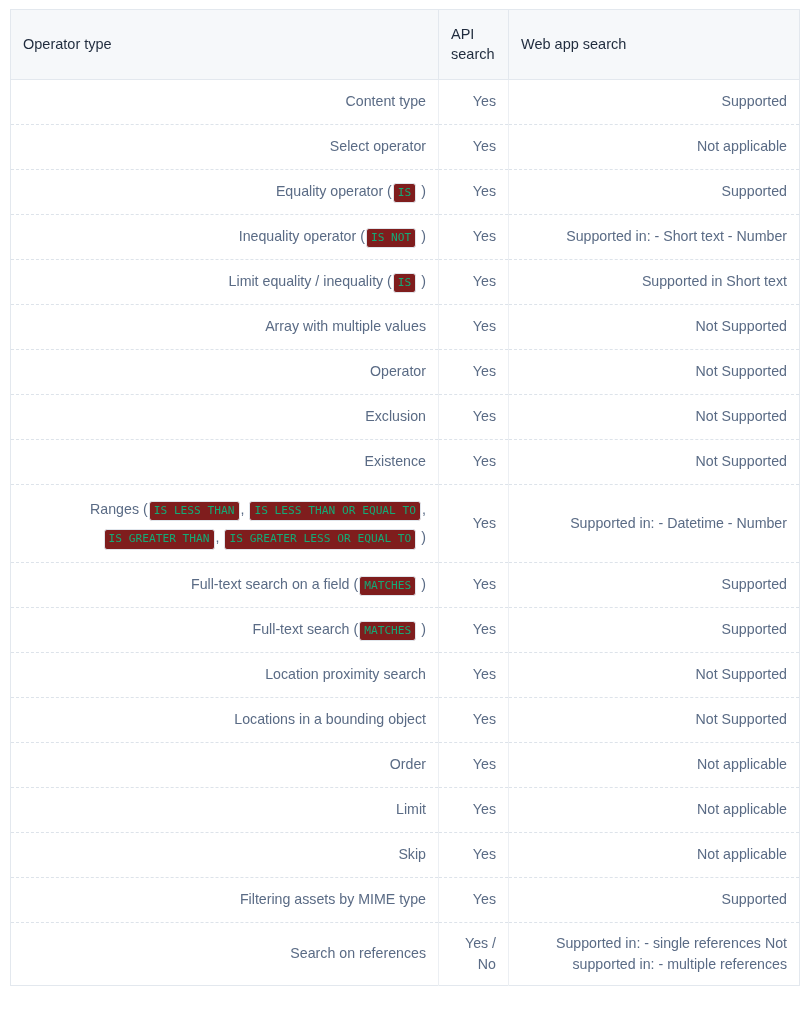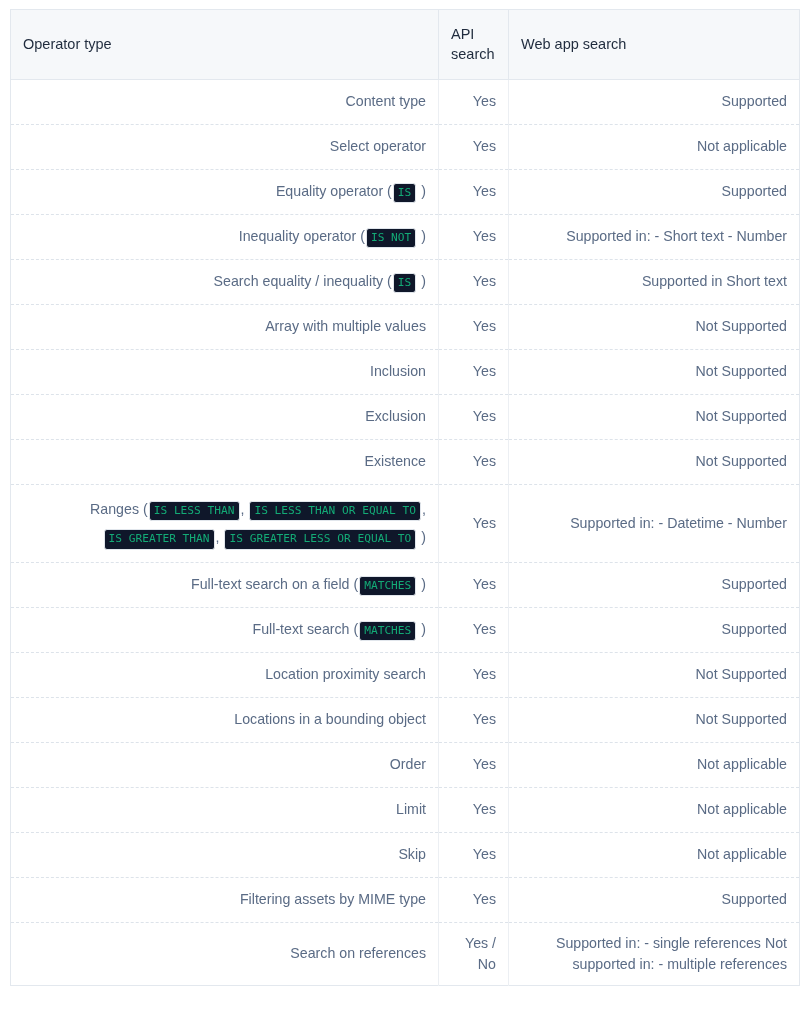--- a/index.html
+++ b/index.html
@@ -68,21 +68,21 @@
   tbody tr:last-child td { border-bottom: none; }
 
   td.cell-api { color: #5a6b85; }
 
   
   code.kw {
     font-family: "DejaVu Sans Mono", "Liberation Mono", monospace;
     font-size: 11.2px;
     line-height: 1;
     color: #13ab76;
-    background: #0f172a;
+    background: #7f1d1d;
     border: 1px solid #e1e6ec;
     border-radius: 3px;
     padding: 3px 4px 4px 4px;
     white-space: nowrap;
     display: inline-block;
     vertical-align: baseline;
     margin: 0 1px;
   }
 
   .op-text { display: inline; }
@@ -120,31 +120,31 @@
           <td class="cell-operator"><span class="op-text">Equality operator (</span><code class="kw">IS</code><span class="op-text"> )</span></td>
           <td class="cell-api">Yes</td>
           <td class="cell-web">Supported</td>
         </tr>
         <tr>
           <td class="cell-operator"><span class="op-text">Inequality operator (</span><code class="kw">IS NOT</code><span class="op-text"> )</span></td>
           <td class="cell-api">Yes</td>
           <td class="cell-web">Supported in: - Short text - Number</td>
         </tr>
         <tr>
-          <td class="cell-operator"><span class="op-text">Search equality / inequality (</span><code class="kw">IS</code><span class="op-text"> )</span></td>
+          <td class="cell-operator"><span class="op-text">Limit equality / inequality (</span><code class="kw">IS</code><span class="op-text"> )</span></td>
           <td class="cell-api">Yes</td>
           <td class="cell-web">Supported in Short text</td>
         </tr>
         <tr>
           <td class="cell-operator"><span class="op-text">Array with multiple values</span></td>
           <td class="cell-api">Yes</td>
           <td class="cell-web">Not Supported</td>
         </tr>
         <tr>
-          <td class="cell-operator"><span class="op-text">Inclusion</span></td>
+          <td class="cell-operator"><span class="op-text">Operator</span></td>
           <td class="cell-api">Yes</td>
           <td class="cell-web">Not Supported</td>
         </tr>
         <tr>
           <td class="cell-operator"><span class="op-text">Exclusion</span></td>
           <td class="cell-api">Yes</td>
           <td class="cell-web">Not Supported</td>
         </tr>
         <tr>
           <td class="cell-operator"><span class="op-text">Existence</span></td>

